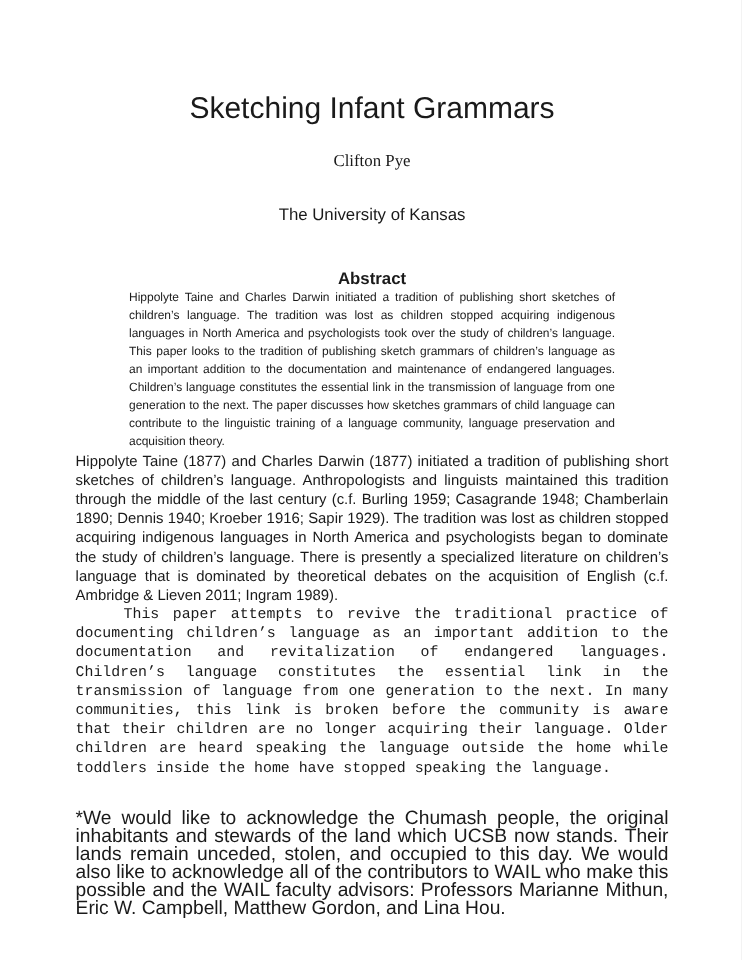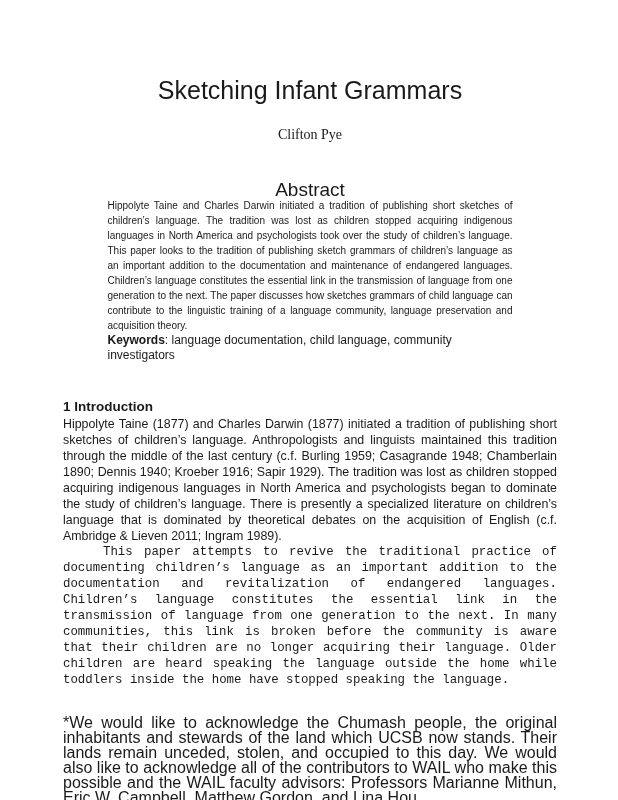--- a/index.html
+++ b/index.html
@@ -38,22 +38,22 @@
     font-size: 14px;
     line-height: 16px;
     margin-top: 27px;
   }
   .abstract-block {
     width: 405px;
     margin: 39px auto 0 auto;
   }
   .abstract-heading {
     text-align: center;
-    font-size: 19px;
-    font-weight: 400;
+    font-size: 14px;
+    font-weight: 700;
     line-height: 15px;
     margin: 0 0 1px 0;
   }
   .abstract-body {
     font-size: 10px;
     line-height: 15px;
     text-align: justify;
     margin: 0;
   }
   .keywords {
@@ -83,27 +83,26 @@
   }
 </style>
 </head>
 <body>
 
 <div class="page">
   <h1 class="title">Sketching Infant Grammars</h1>
 
   <div class="author">Clifton Pye</div>
 
+  <div class="affiliation">The University of Kansas</div>
 
   <div class="abstract-block">
     <div class="abstract-heading">Abstract</div>
     <p class="abstract-body">Hippolyte Taine and Charles Darwin initiated a tradition of publishing short sketches of children’s language. The tradition was lost as children stopped acquiring indigenous languages in North America and psychologists took over the study of children’s language. This paper looks to the tradition of publishing sketch grammars of children’s language as an important addition to the documentation and maintenance of endangered languages. Children’s language constitutes the essential link in the transmission of language from one generation to the next. The paper discusses how sketches grammars of child language can contribute to the linguistic training of a language community, language preservation and acquisition theory.</p>
-    <p class="keywords"><span class="kw-label">Keywords</span><span>: language documentation, child language, community investigators</span></p>
   </div>
 
   <div>
-    <div class="section-heading">1 Introduction</div>
     <p class="body-para">Hippolyte Taine (1877) and Charles Darwin (1877) initiated a tradition of publishing short sketches of children’s language. Anthropologists and linguists maintained this tradition through the middle of the last century (c.f. Burling 1959; Casagrande 1948; Chamberlain 1890; Dennis 1940; Kroeber 1916; Sapir 1929). The tradition was lost as children stopped acquiring indigenous languages in North America and psychologists began to dominate the study of children’s language. There is presently a specialized literature on children’s language that is dominated by theoretical debates on the acquisition of English (c.f. Ambridge &amp; Lieven 2011; Ingram 1989).</p>
     <p class="body-para indented">This paper attempts to revive the traditional practice of documenting children’s language as an important addition to the documentation and revitalization of endangered languages. Children’s language constitutes the essential link in the transmission of language from one generation to the next. In many communities, this link is broken before the community is aware that their children are no longer acquiring their language. Older children are heard speaking the language outside the home while toddlers inside the home have stopped speaking the language.</p>
   </div>
 
   <p class="footnote">*We would like to acknowledge the Chumash people, the original inhabitants and stewards of the land which UCSB now stands. Their lands remain unceded, stolen, and occupied to this day. We would also like to acknowledge all of the contributors to WAIL who make this possible and the WAIL faculty advisors: Professors Marianne Mithun, Eric W. Campbell, Matthew Gordon, and Lina Hou.</p>
 </div>
 
 </body></html>

